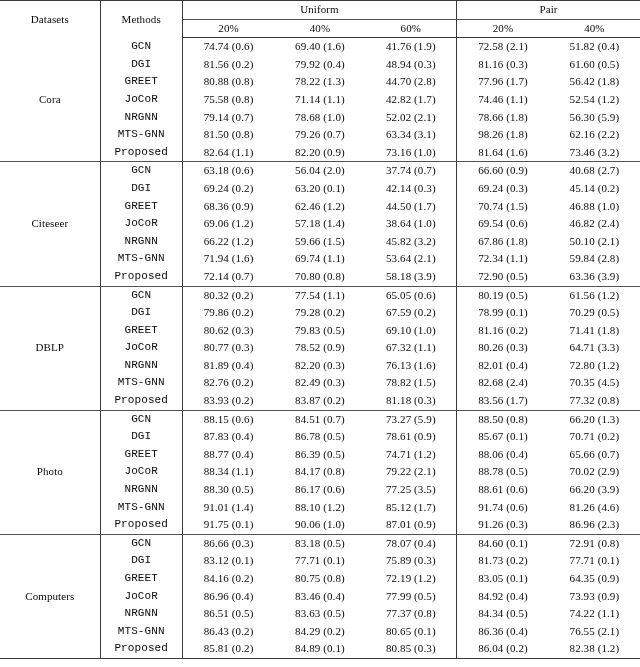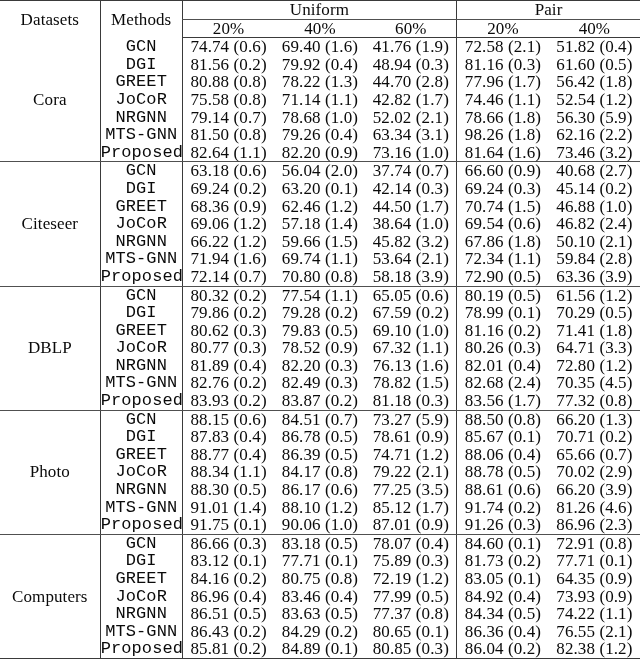--- a/index.html
+++ b/index.html
@@ -11,21 +11,21 @@
     width: 640px;
     height: 667px;
     overflow: hidden;
     font-family: "Liberation Serif", "DejaVu Serif", serif;
     color: #0a0a0a;
   }
   #results-table {
     width: 640px;
     border-collapse: collapse;
     table-layout: fixed;
-    font-size: 17px;
+    font-size: 11px;
   }
   #results-table td,
   #results-table th {
     padding: 0;
     margin: 0;
     font-weight: normal;
     line-height: 17.6px;
     height: 17.6px;
     text-align: center;
     vertical-align: middle;
@@ -130,21 +130,21 @@
         <td class="cell-method vrule-l">NRGNN</td>
         <td class="cell-val vrule-l">79.14 (0.7)</td>
         <td class="cell-val">78.68 (1.0)</td>
         <td class="cell-val">52.02 (2.1)</td>
         <td class="cell-val vrule-l">78.66 (1.8)</td>
         <td class="cell-val">56.30 (5.9)</td>
       </tr>
       <tr>
         <td class="cell-method vrule-l">MTS-GNN</td>
         <td class="cell-val vrule-l">81.50 (0.8)</td>
-        <td class="cell-val">79.26 (0.4)</td>
+        <td class="cell-val">79.26 (0.7)</td>
         <td class="cell-val">63.34 (3.1)</td>
         <td class="cell-val vrule-l">98.26 (1.8)</td>
         <td class="cell-val">62.16 (2.2)</td>
       </tr>
       <tr>
         <td class="cell-method vrule-l rule-thin bold">Proposed</td>
         <td class="cell-val rule-thin vrule-l bold">82.64 (1.1)</td>
         <td class="cell-val rule-thin bold">82.20 (0.9)</td>
         <td class="cell-val rule-thin bold">73.16 (1.0)</td>
         <td class="cell-val rule-thin vrule-l bold">81.64 (1.6)</td>
@@ -303,21 +303,21 @@
         <td class="cell-val">86.17 (0.6)</td>
         <td class="cell-val">77.25 (3.5)</td>
         <td class="cell-val vrule-l">88.61 (0.6)</td>
         <td class="cell-val">66.20 (3.9)</td>
       </tr>
       <tr>
         <td class="cell-method vrule-l">MTS-GNN</td>
         <td class="cell-val vrule-l">91.01 (1.4)</td>
         <td class="cell-val">88.10 (1.2)</td>
         <td class="cell-val">85.12 (1.7)</td>
-        <td class="cell-val vrule-l bold">91.74 (0.2)</td>
+        <td class="cell-val vrule-l bold">91.74 (0.6)</td>
         <td class="cell-val">81.26 (4.6)</td>
       </tr>
       <tr>
         <td class="cell-method vrule-l rule-thin bold">Proposed</td>
         <td class="cell-val rule-thin vrule-l bold">91.75 (0.1)</td>
         <td class="cell-val rule-thin bold">90.06 (1.0)</td>
         <td class="cell-val rule-thin bold">87.01 (0.9)</td>
         <td class="cell-val rule-thin vrule-l">91.26 (0.3)</td>
         <td class="cell-val rule-thin bold">86.96 (2.3)</td>
       </tr>

